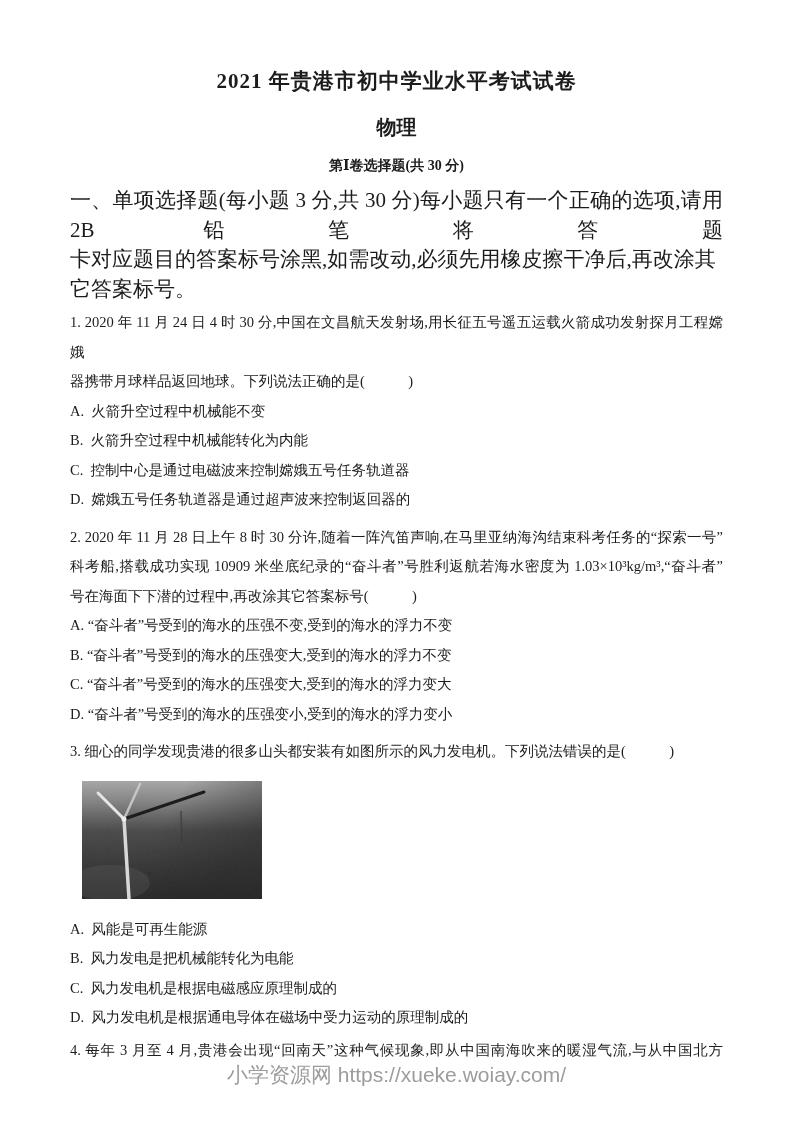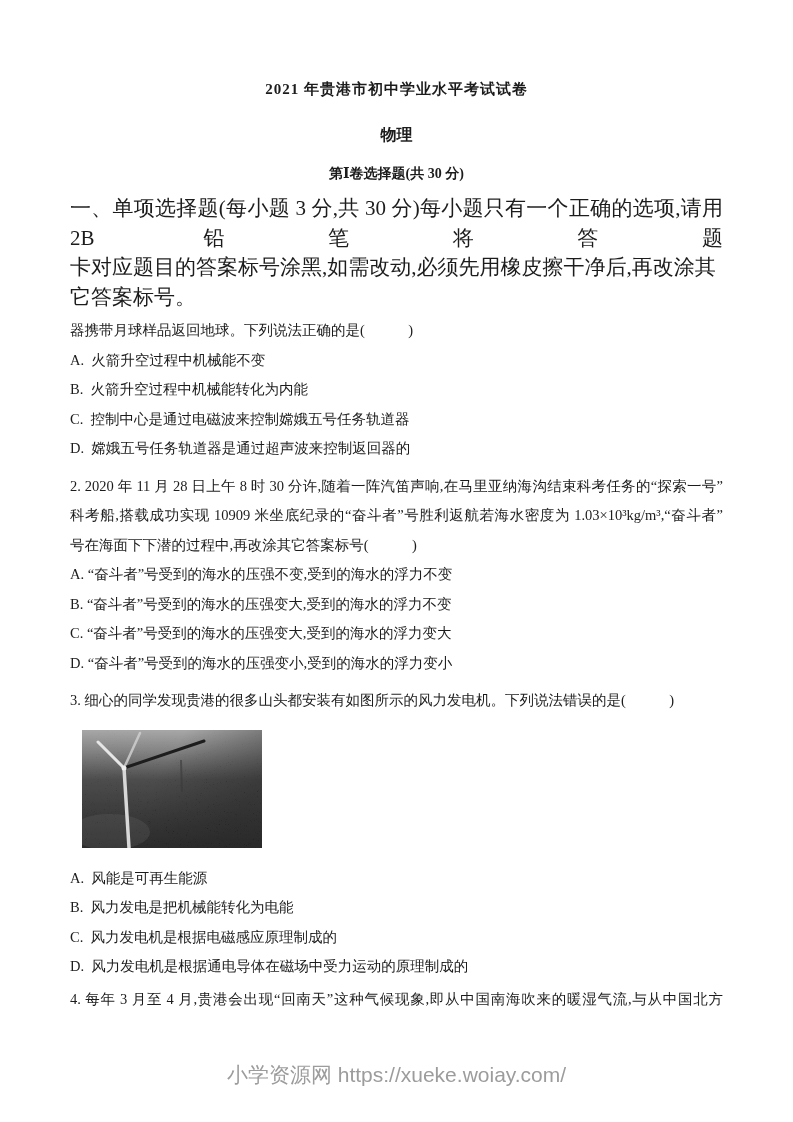--- a/index.html
+++ b/index.html
@@ -8,29 +8,29 @@
     width: 793px;
     height: 1122px;
     background: #ffffff;
     font-family: "Liberation Serif", "DejaVu Serif", serif;
     color: #1c1c1c;
     overflow: hidden;
     margin: 0 auto;
   }
   .content { padding: 58px 70px 0 70px; }
   .title {
-    font-size: 15px;
+    font-size: 21px;
     font-weight: bold;
     text-align: center;
-    margin: 16px;
+    margin: 8px;
     line-height: 30px;
     letter-spacing: 1px;
   }
   .subject {
-    font-size: 16px;
+    font-size: 20px;
     font-weight: bold;
     text-align: center;
     margin: 18px 0 0 0;
     line-height: 26px;
   }
   .part-header {
     font-size: 14px;
     font-weight: bold;
     text-align: center;
     margin: 14px 0 0 0;
@@ -67,20 +67,21 @@
     <h1 class="title">2021 年贵港市初中学业水平考试试卷</h1>
     <h2 class="subject">物理</h2>
     <h3 class="part-header">第Ⅰ卷选择题(共 30 分)</h3>
 
     <div class="intro">
       <p class="line-full">一、单项选择题(每小题 3 分,共 30 分)每小题只有一个正确的选项,请用 2B 铅笔将答题</p>
       <p>卡对应题目的答案标号涂黑,如需改动,必须先用橡皮擦干净后,再改涂其它答案标号。</p>
     </div>
 
     <section class="question-1">
+      <p class="line-full">1. 2020 年 11 月 24 日 4 时 30 分,中国在文昌航天发射场,用长征五号遥五运载火箭成功发射探月工程嫦娥</p>
       <p>器携带月球样品返回地球。下列说法正确的是(　　　)</p>
       <p class="option">A.  火箭升空过程中机械能不变</p>
       <p class="option">B.  火箭升空过程中机械能转化为内能</p>
       <p class="option">C.  控制中心是通过电磁波来控制嫦娥五号任务轨道器</p>
       <p class="option">D.  嫦娥五号任务轨道器是通过超声波来控制返回器的</p>
     </section>
 
     <section class="question-2">
       <p class="line-full">2. 2020 年 11 月 28 日上午 8 时 30 分许,随着一阵汽笛声响,在马里亚纳海沟结束科考任务的“探索一号”</p>
       <p class="line-full">科考船,搭载成功实现 10909 米坐底纪录的“奋斗者”号胜利返航若海水密度为 1.03×10³kg/m³,“奋斗者”</p>

